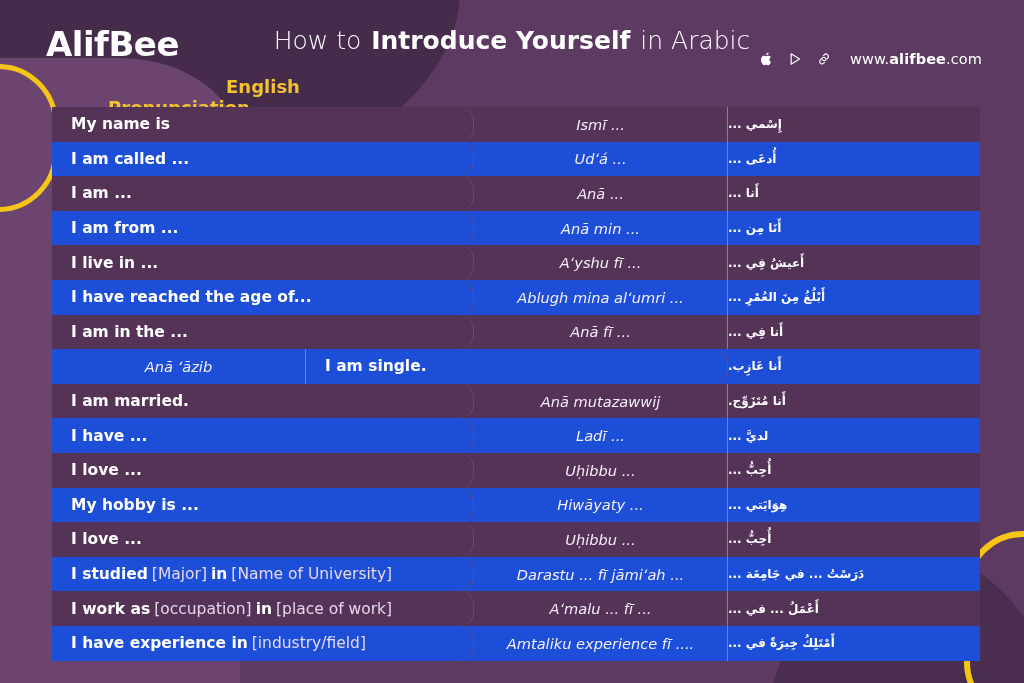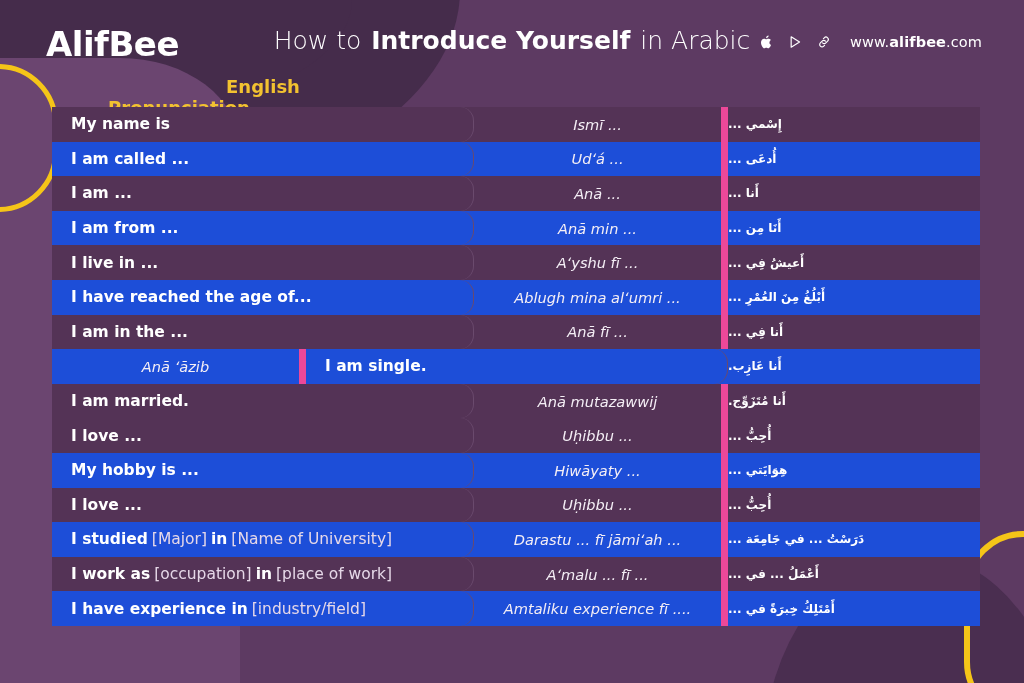--- a/index.html
+++ b/index.html
@@ -120,21 +120,21 @@
     font-weight: 300;
     font-family: "DejaVu Sans", sans-serif;
     pointer-events: none;
   }
   .title .b { font-weight: 700; }
   .title .t-mid { margin: 0 2px; }
 
   .head-links {
     position: absolute;
     right: 42px;
-    top: 33px;
+    top: 50px;
     display: flex;
     align-items: center;
     gap: 14px;
     color: #ffffff;
   }
   .head-links .ic {
     display: inline-flex;
     align-items: center;
     justify-content: center;
     width: 15px;
@@ -211,21 +211,21 @@
   }
   .c-en .ph:first-child { margin-left: 0; }
 
   .c-pr {
     width: 254px;
     justify-content: center;
     color: #f4eef5;
     font-size: 14.6px;
     font-style: italic;
     font-family: "DejaVu Sans", sans-serif;
-    border-right: 7px solid #ec4899;
+    border-right: 1px solid #ec4899;
     text-align: center;
   }
   .c-ar {
     width: 252px;
     justify-content: flex-end;
     padding-right: 16px;
     color: #ffffff;
     font-size: 12px;
     font-weight: 700;
     direction: rtl;
@@ -321,20 +321,25 @@
       <div class="row even">
         <div class="cell c-pr">Anā ʻāzib</div>
         <div class="cell c-en">I am single.</div>
         <div class="cell c-ar">أَنا عَازِب.</div>
       </div>
       <div class="row odd">
         <div class="cell c-en">I am married.</div>
         <div class="cell c-pr">Anā mutazawwij</div>
         <div class="cell c-ar">أَنا مُتَزَوِّج.</div>
       </div>
+      <div class="row even">
+        <div class="cell c-en">I have ...</div>
+        <div class="cell c-pr">Ladī ...</div>
+        <div class="cell c-ar">لديَّ ...</div>
+      </div>
       <div class="row odd">
         <div class="cell c-en">I love ...</div>
         <div class="cell c-pr">Uḥibbu ...</div>
         <div class="cell c-ar">أُحِبُّ ...</div>
       </div>
       <div class="row even">
         <div class="cell c-en">My hobby is ...</div>
         <div class="cell c-pr">Hiwāyaty ...</div>
         <div class="cell c-ar">هِوَايَتي ...</div>
       </div>

